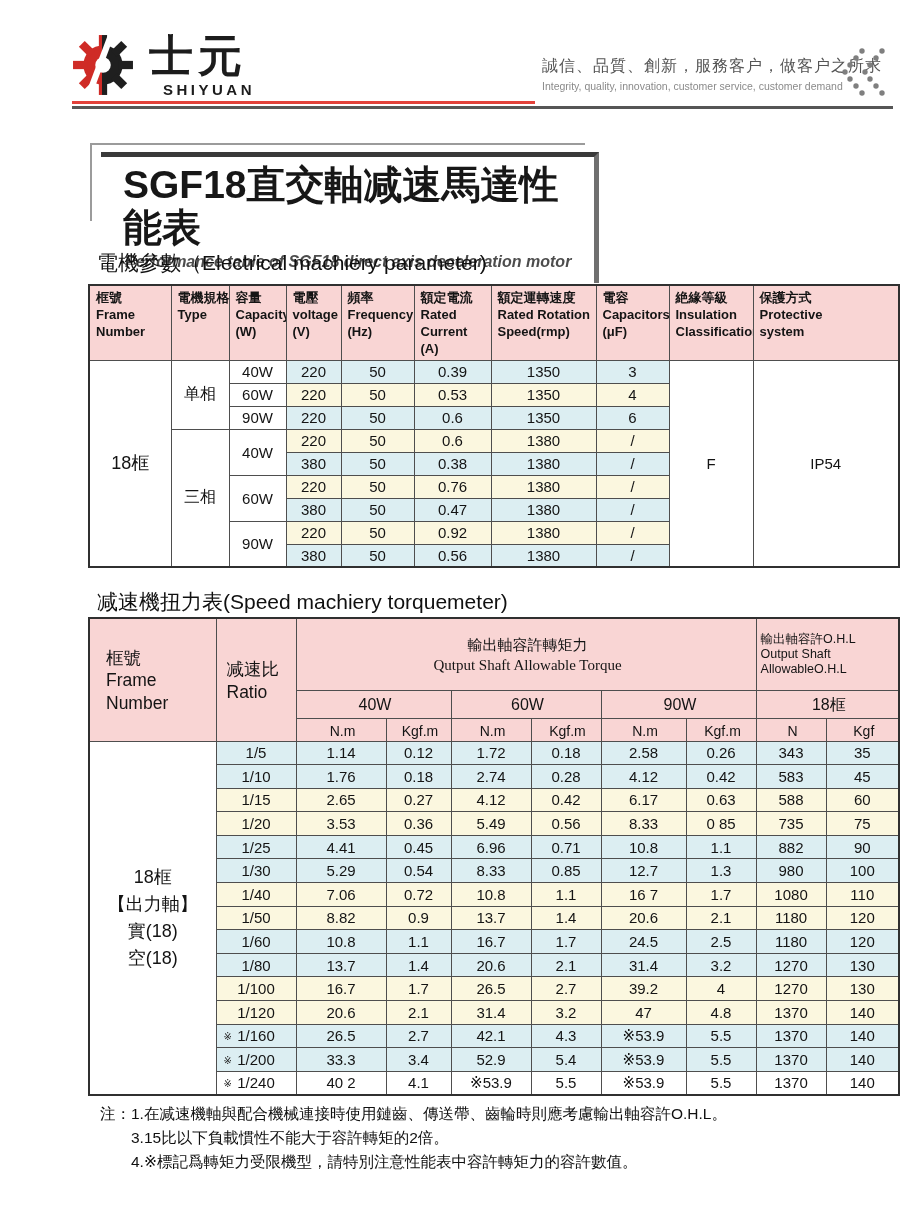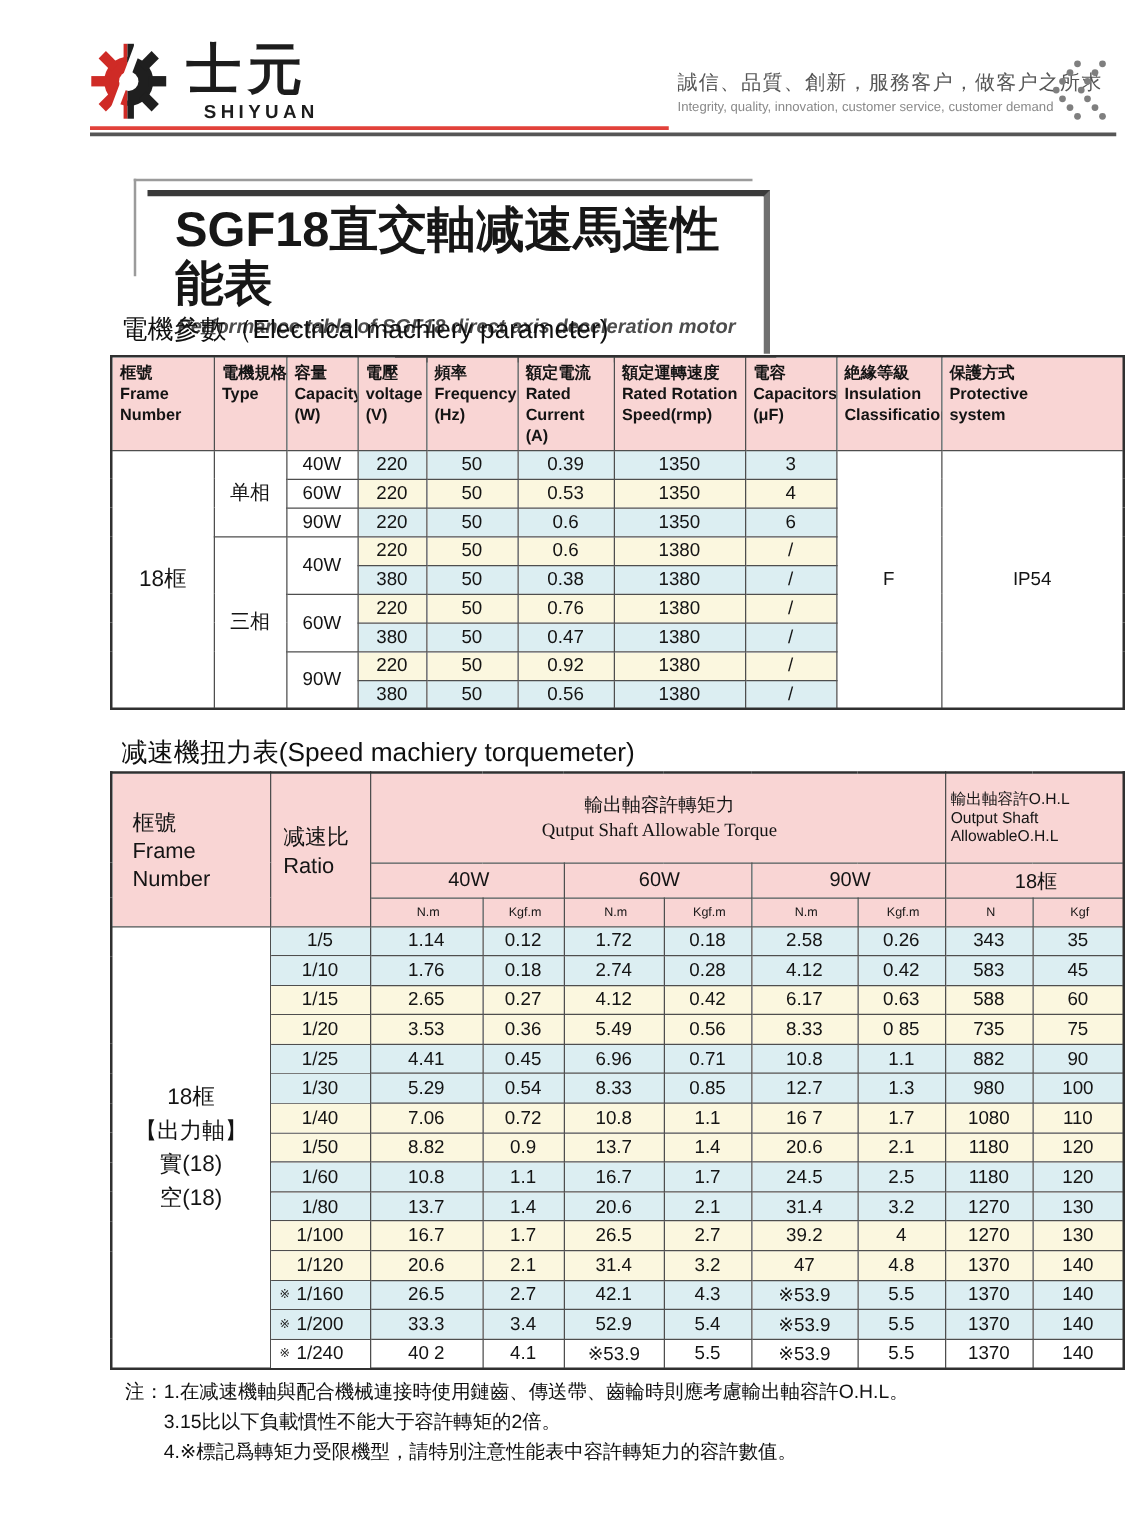--- a/index.html
+++ b/index.html
@@ -13,21 +13,21 @@
   .logo-zh{font-size:44px;font-weight:bold;line-height:1;letter-spacing:5px;color:#1c1c1c;}
   .logo-en{font-size:15px;font-weight:bold;letter-spacing:3.5px;color:#1c1c1c;margin-top:3px;padding-left:14px;}
   .slogan{position:absolute;left:542px;top:56px;}
   .slogan-zh{font-size:16px;color:#555;letter-spacing:1px;}
   .slogan-en{font-size:10.5px;color:#8a8a8a;margin-top:3px;}
   .dots-icon{position:absolute;left:838px;top:46px;}
   .red-line{position:absolute;left:72px;top:101px;width:463px;height:3px;background:#e2413a;}
   .dark-line{position:absolute;left:72px;top:106px;width:821px;height:3px;background:#565656;}
 
   
-  .title-wrap{position:absolute;left:118px;top:152px;width:498px;}
+  .title-wrap{position:absolute;left:101px;top:152px;width:498px;}
   .title-outer{position:absolute;left:-11px;top:-9px;right:14px;height:76px;
                border-left:2px solid #9b9b9b;border-top:2px solid #9b9b9b;}
   .title-box{position:relative;border-top:5px solid #3a3a3a;border-right:5px solid #707070;
              padding:7px 16px 2px 22px;background:#fff;}
   .title-main{font-size:39px;font-weight:bold;letter-spacing:0px;line-height:1.1;color:#171717;}
   .title-sub{font-size:16px;font-style:italic;font-weight:bold;color:#4d4d4d;margin:3px 0 10px 2px;}
   .title-shadow{position:absolute;right:-5px;bottom:-7px;width:305px;height:6px;background:#8f8f8f;}
 
   
   .sec-heading{position:absolute;left:97px;font-size:21px;color:#101010;}
@@ -57,21 +57,21 @@
   #tbl2 tbody tr{height:23.6px;}
   #tbl2 th{vertical-align:middle;}
   .th-frame .line,.th-ratio .line{font-size:17.5px;font-weight:normal;line-height:1.3;}
   .th-frame{padding-left:16px;}
   .th-ratio{padding-left:10px;}
   .th-torque{text-align:center;}
   .th-torque .line{font-size:15px;font-weight:normal;line-height:1.35;font-family:Liberation Serif, serif;}
   .th-ohl{padding:2px 0 2px 4px;}
   .th-ohl .line{font-size:12.5px;font-weight:normal;line-height:1.2;white-space:nowrap;}
   .th-power{text-align:center;font-size:16px;font-weight:normal;}
-  .th-unit{text-align:center;font-size:10px;font-weight:normal;}
+  .th-unit{text-align:center;font-size:14px;font-weight:normal;}
   .frame-label-cell{font-size:18px;line-height:1.5;background:#fff;}
   .ratio-cell{position:relative;}
   .ratio-cell .marker{position:absolute;left:7px;top:50%;transform:translateY(-50%);font-size:10px;color:#222;}
 
   
   .notes{position:absolute;left:100px;top:1102px;width:790px;font-size:15.5px;line-height:1.55;color:#101010;}
   .note-line{display:flex;}
   .note-label{white-space:nowrap;}
   .indent{margin-left:31px;}
 </style>

